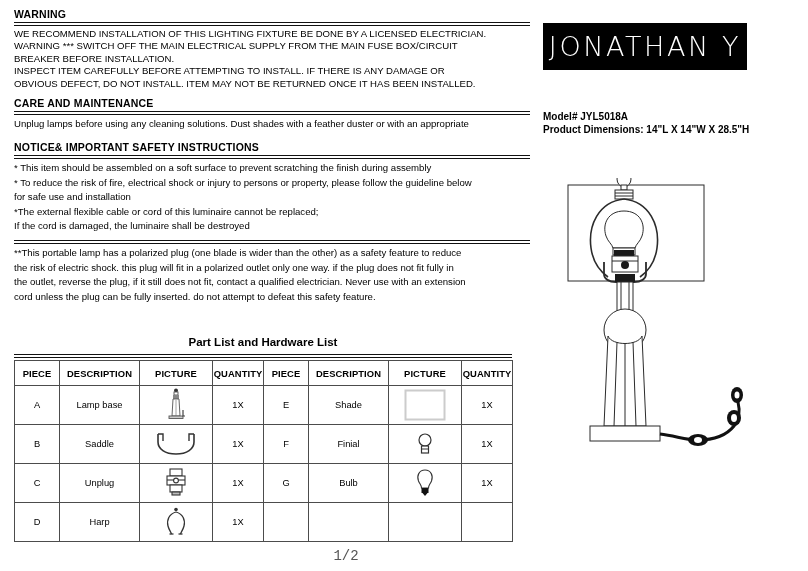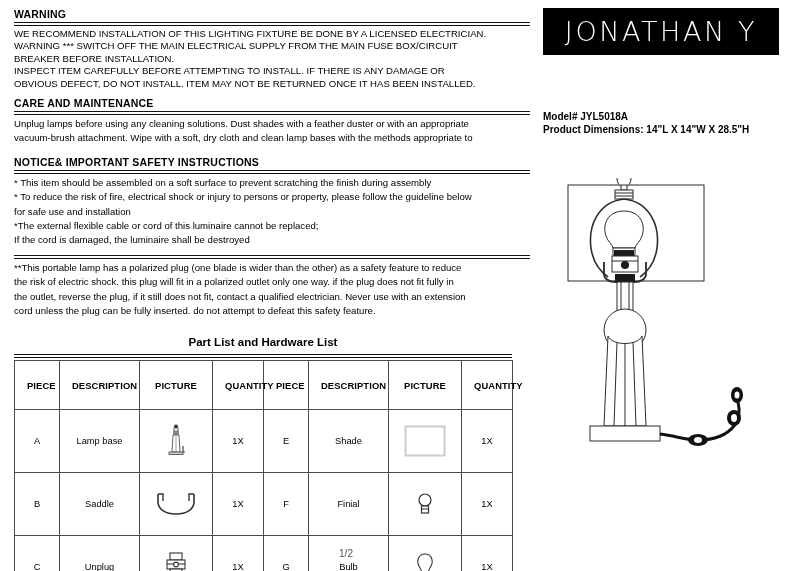--- a/index.html
+++ b/index.html
@@ -30,22 +30,22 @@
   }
   .body-txt{
     font-size:9.6px;line-height:12.4px;margin:0;
   }
   .body-txt.loose{line-height:14.4px;}
   .gap-sm{height:7px;}
   .gap-md{height:10px;}
 
   
   .logo-banner{
-    position:absolute;left:543px;top:8px;
-    width:236px;height:47px;
+    position:absolute;left:543px;top:23px;
+    width:204px;height:47px;
     background:#000;
     display:flex;align-items:center;justify-content:center;
   }
   .logo-text{
     color:#fff;font-size:27px;letter-spacing:2.6px;
     font-family:"DejaVu Sans", sans-serif;
     font-weight:300;white-space:nowrap;
   }
 
   
@@ -73,36 +73,36 @@
   
   .parts-table{
     position:absolute;left:14px;top:360px;
     width:498px;border-collapse:collapse;
     table-layout:fixed;
   }
   .parts-table th,.parts-table td{
     border:1px solid #4c4c4c;
     text-align:center;vertical-align:middle;
     font-size:9.3px;
-    padding:12px;
+    padding:0;
   }
   .parts-table th{
     font-weight:bold;height:24px;font-size:9.4px;letter-spacing:.1px;
   }
   .parts-table td{height:38px;}
   .col-piece{width:45px;}
   .col-desc{width:80px;}
   .col-pic{width:73px;}
   .col-qty{width:51px;}
   .pic-cell svg{display:block;margin:0 auto;}
 
   
   .page-num{
     position:absolute;left:0;top:548px;width:692px;
-    text-align:center;font-size:10px;color:#555;
+    text-align:center;font-size:14px;color:#555;font-family:Liberation Mono, monospace;
   }
 </style>
 </head>
 <body>
 
 <div class="page">
 
   <div class="left-col">
 
     <div>
@@ -114,21 +114,20 @@
       <p class="body-txt">INSPECT ITEM CAREFULLY BEFORE ATTEMPTING TO INSTALL. IF THERE IS ANY DAMAGE OR</p>
       <p class="body-txt">OBVIOUS DEFECT, DO NOT INSTALL.  ITEM MAY NOT BE RETURNED ONCE IT HAS BEEN INSTALLED.</p>
     </div>
 
     <div class="gap-sm"></div>
 
     <div>
       <div class="sec-head">CARE AND MAINTENANCE</div>
       <div class="rule-double"></div>
       <p class="body-txt loose">Unplug lamps before using any cleaning solutions. Dust shades with a feather duster or with an appropriate</p>
-      <p class="body-txt loose">vacuum-brush attachment. Wipe with a soft, dry cloth and clean lamp bases with the methods appropriate to</p>
     </div>
 
     <div class="gap-md"></div>
 
     <div>
       <div class="sec-head">NOTICE&amp; IMPORTANT SAFETY INSTRUCTIONS</div>
       <div class="rule-double"></div>
       <p class="body-txt loose">* This item should be assembled on a soft surface to prevent scratching the finish during assembly</p>
       <p class="body-txt loose">* To reduce the risk of fire, electrical shock or injury to persons or property, please follow the guideline below</p>
       <p class="body-txt loose">for safe use and installation</p>

